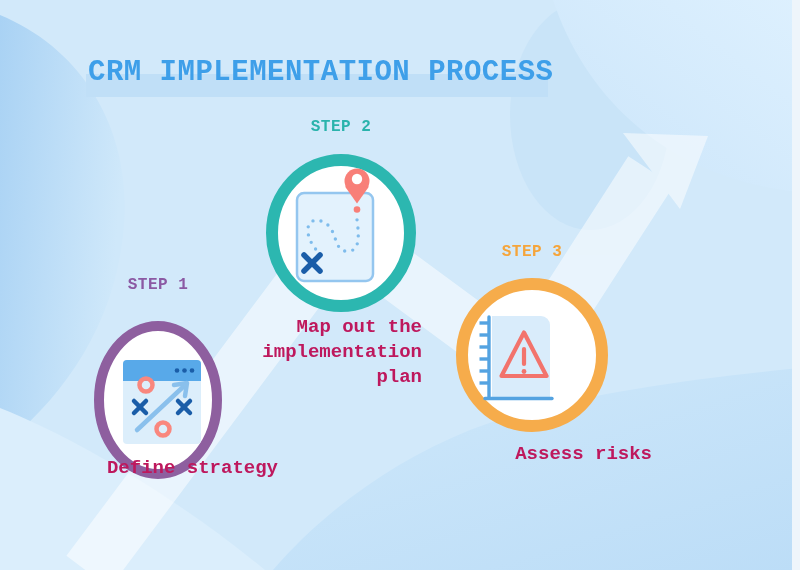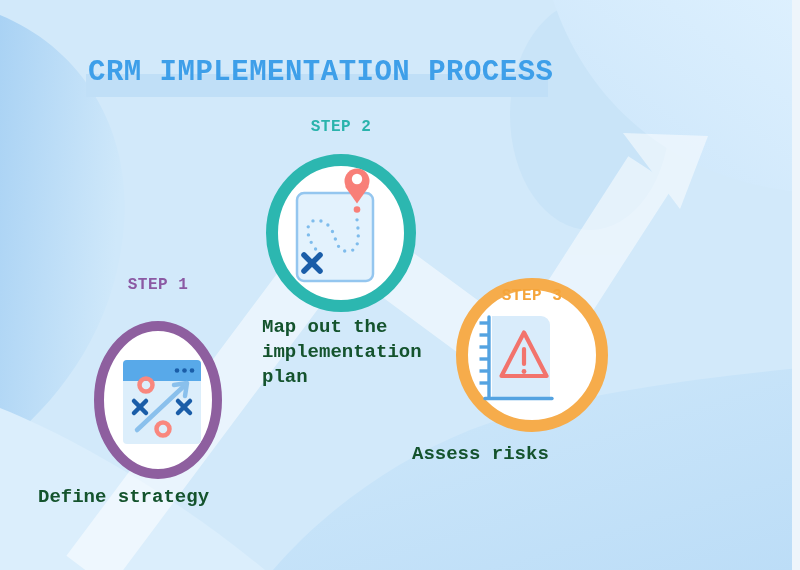--- a/index.html
+++ b/index.html
@@ -17,26 +17,26 @@
     position:absolute;left:88px;top:56px;width:464px;margin:0;
     text-align:center;font-size:29px;font-weight:700;color:#3E9FE9;
     letter-spacing:0.5px;white-space:nowrap;
   }
   .step-label{
     position:absolute;width:240px;text-align:center;
     font-size:16px;font-weight:700;letter-spacing:0.5px;
   }
   .label-1{left:38px;top:276px;color:#8B59A3;}
   .label-2{left:221px;top:118px;color:#2AB3AC;}
-  .label-3{left:412px;top:243px;color:#F5A53B;margin-top:44px;}
+  .label-3{left:412px;top:243px;color:#F5A53B;}
   .caption{
-    position:absolute;text-align:left;
-    font-size:19px;font-weight:700;color:#14532d;line-height:25px;
+    position:absolute;text-align:right;
+    font-size:19px;font-weight:700;color:#be185d;line-height:25px;
   }
-  .caption-1{left:38px;top:485px;width:240px;}
+  .caption-1{left:38px;top:456px;width:240px;}
   .caption-2{left:262px;top:315px;width:160px;}
   .caption-3{left:412px;top:442px;width:240px;}
 </style>
 </head>
 <body>
 
 <div class="canvas">
 
   <svg class="bg-svg" width="800" height="570" viewBox="0 0 800 570" xmlns="http://www.w3.org/2000/svg">
     <defs>

